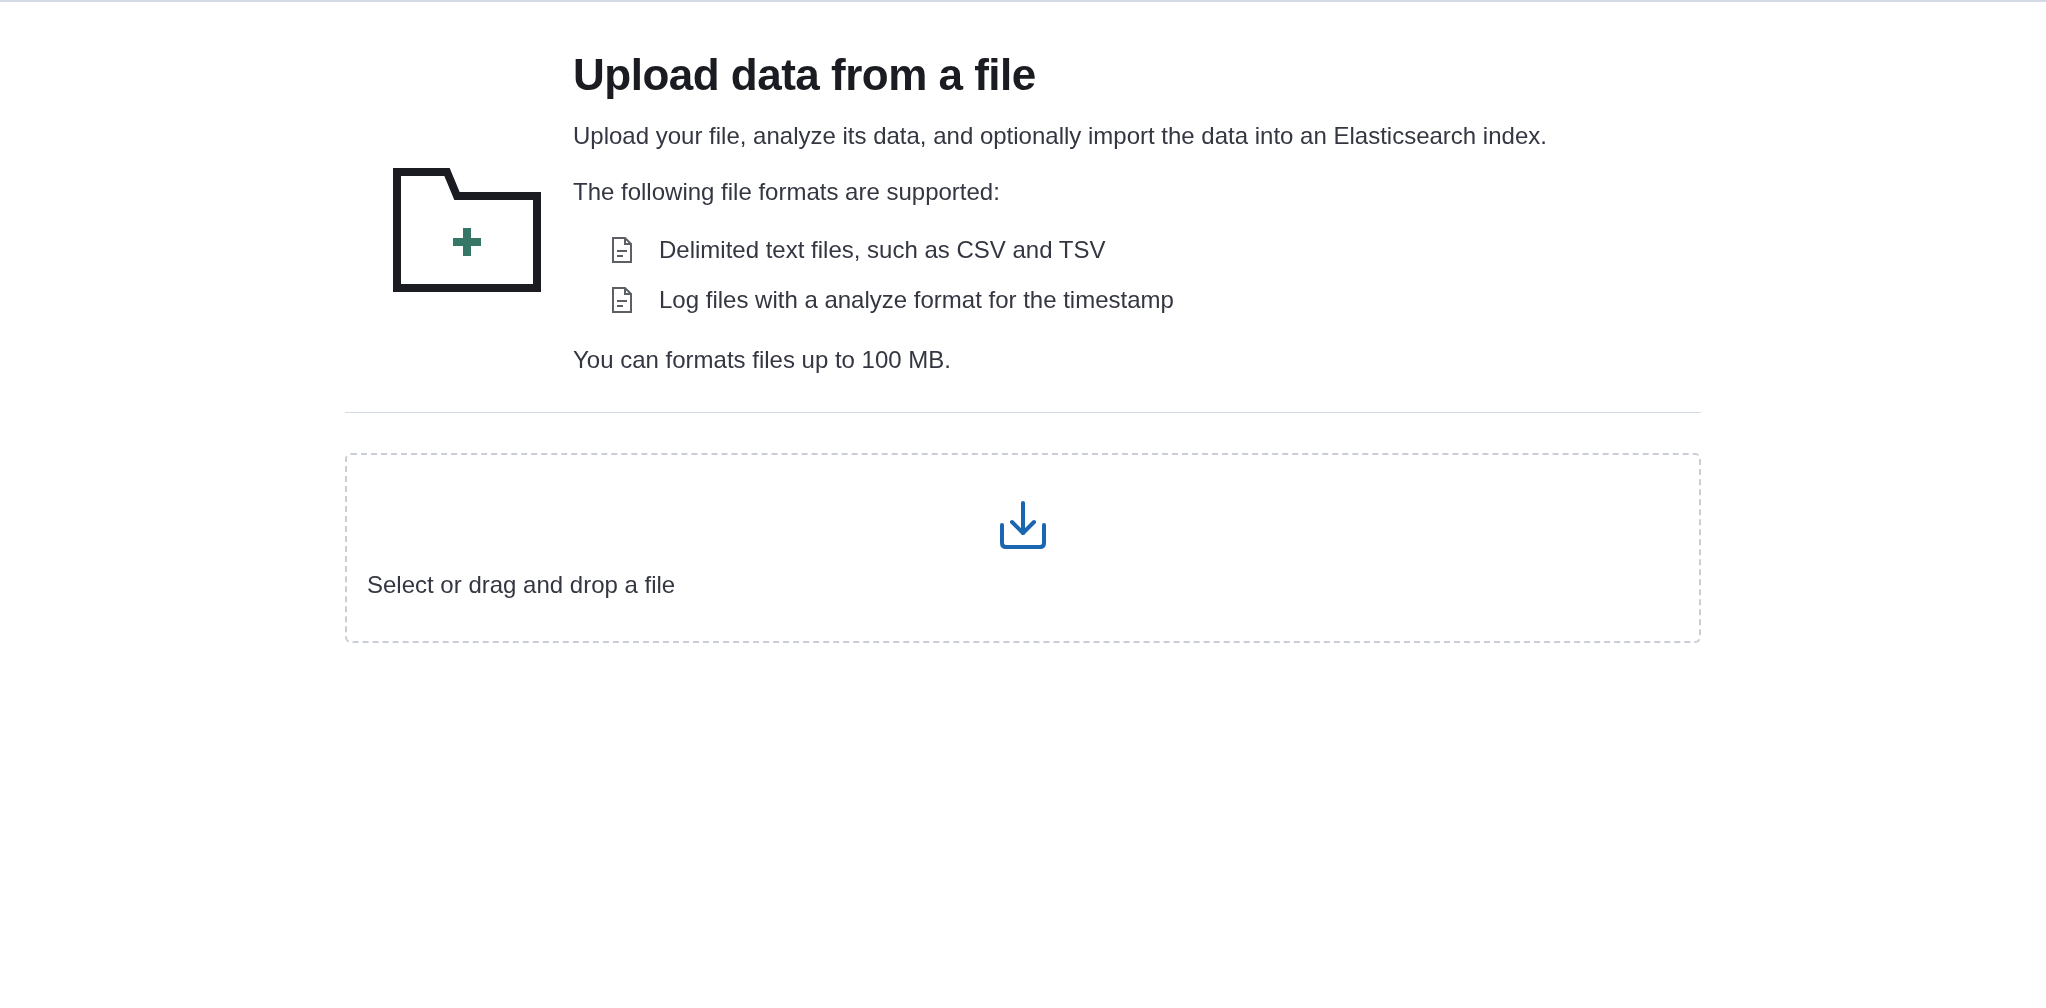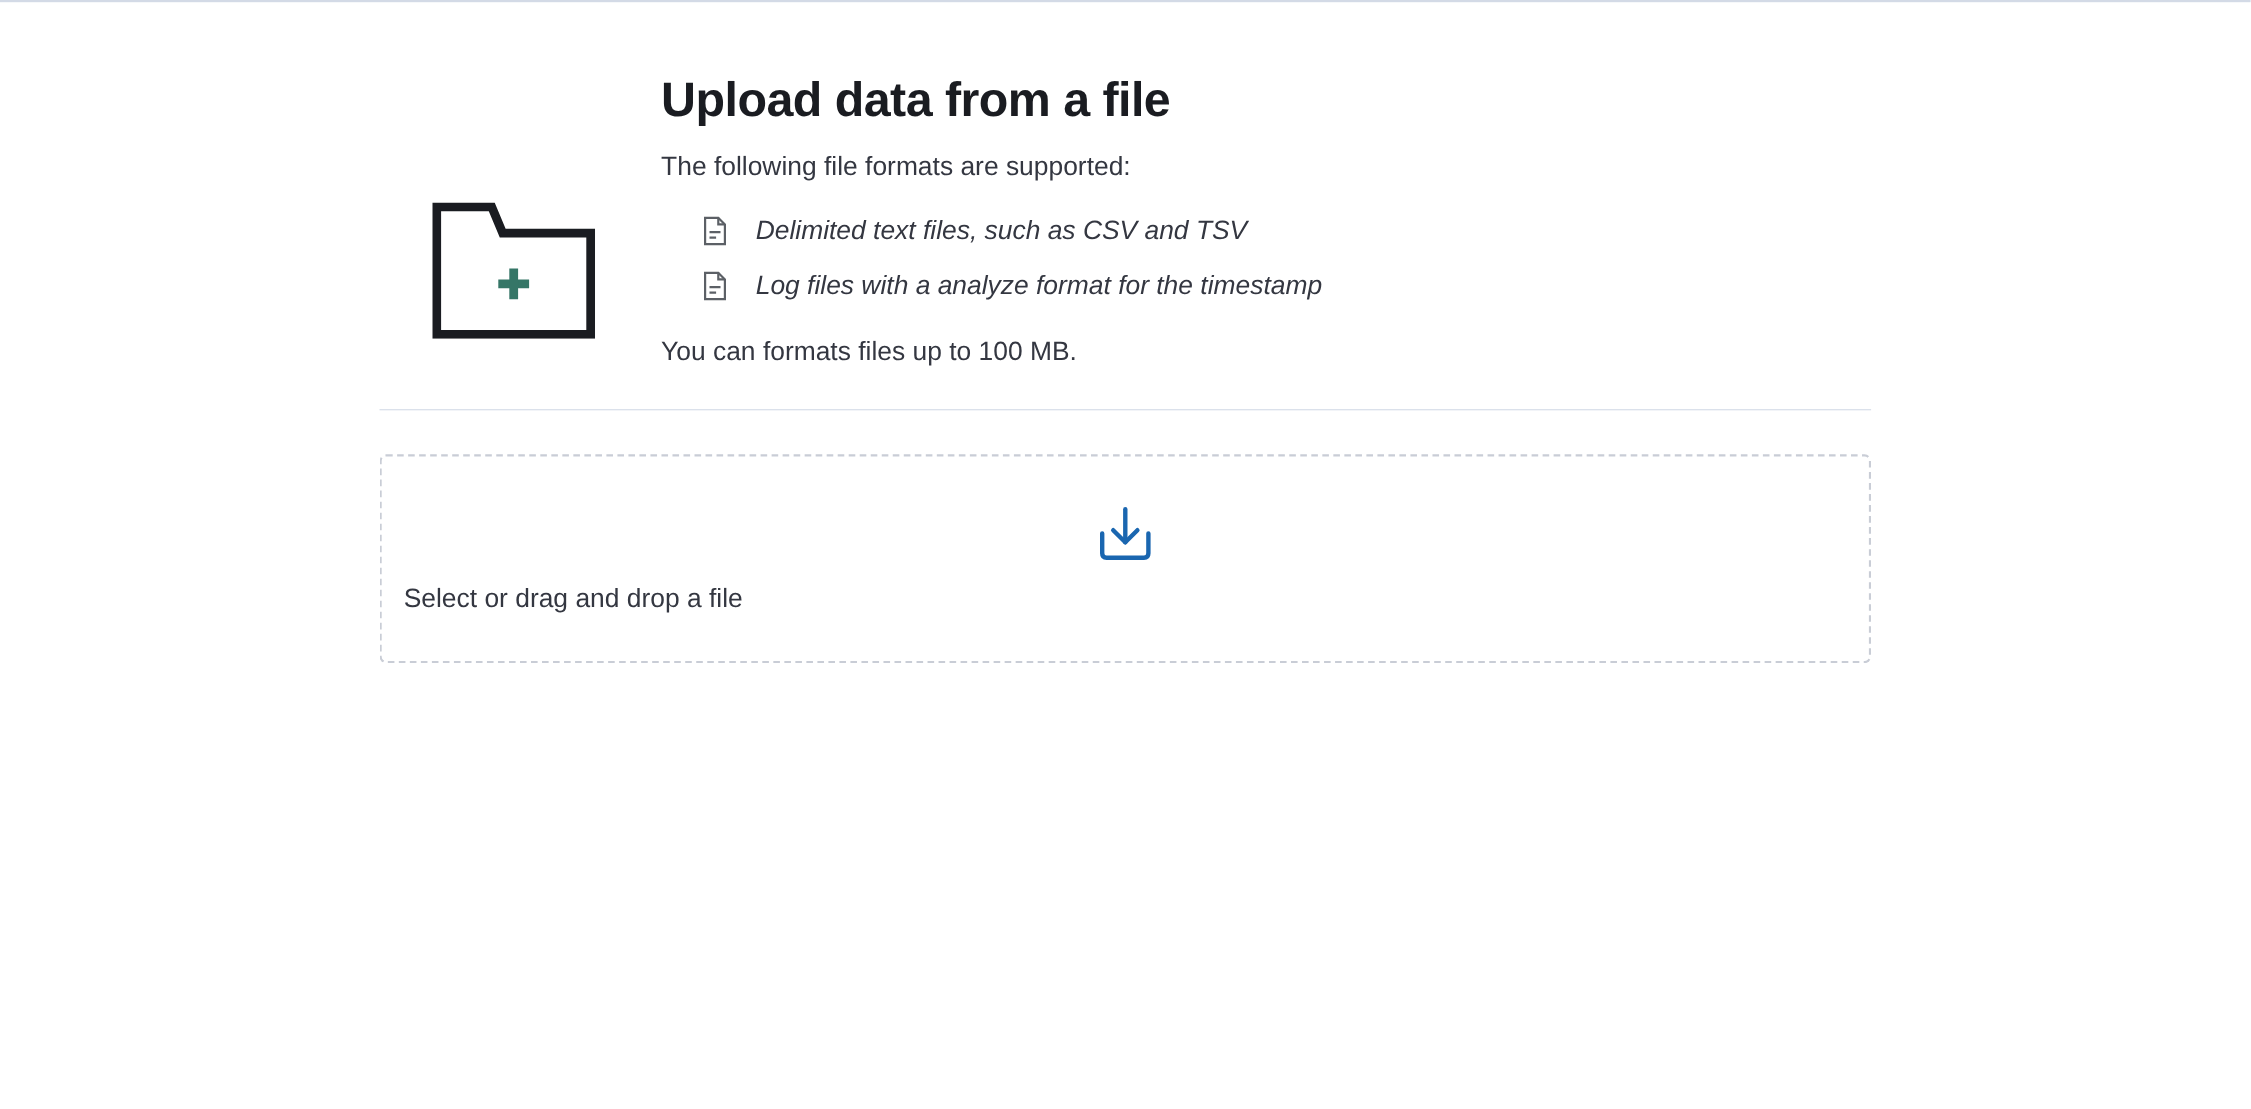--- a/index.html
+++ b/index.html
@@ -17,23 +17,22 @@
     
     .container {
       max-width: 1356px;
       margin: 0 auto;
       padding: 48px 0 40px 0;
     }
     
     .header-section {
       display: flex;
       align-items: flex-start;
-      gap: 60px;
+      gap: 32px;
       padding: 0 48px;
-      margin-top: 16px;
     }
     
     .folder-icon-wrap {
       padding-top: 118px;
       flex-shrink: 0;
     }
     
     .folder-icon {
       width: 148px;
       height: 124px;
@@ -69,21 +68,20 @@
       list-style: none;
       margin-bottom: 28px;
     }
     
     .format-item {
       display: flex;
       align-items: flex-start;
       gap: 26px;
       margin-bottom: 22px;
       padding-left: 38px;
-      font-style: italic;
     }
     
     .doc-icon {
       width: 22px;
       height: 28px;
       flex-shrink: 0;
     }
     
     .format-text {
       font-size: 24px;
@@ -137,20 +135,21 @@
     <div class="folder-icon-wrap">
       <svg class="folder-icon" viewBox="0 0 148 124" fill="none">
         <path d="M4 22 L4 120 L144 120 L144 28 L64 28 L54 4 L4 4 Z" stroke="#1a1c21" stroke-width="8" fill="none" stroke-linejoin="miter"></path>
         <line x1="60" y1="74" x2="88" y2="74" stroke="#357667" stroke-width="8"></line>
         <line x1="74" y1="60" x2="74" y2="88" stroke="#357667" stroke-width="8"></line>
       </svg>
     </div>
 
     <div class="content">
       <h1 class="page-title">Upload data from a file</h1>
+      <p class="description">Upload your file, analyze its data, and optionally import the data into an Elasticsearch index.</p>
       <p class="subheading">The following file formats are supported:</p>
 
       <ul class="format-list">
         <li class="format-item">
           <svg class="doc-icon" viewBox="0 0 22 28" fill="none">
             <path d="M2 2 L14 2 L20 8 L20 26 L2 26 Z" stroke="#5c6066" stroke-width="2" fill="none"></path>
             <path d="M14 2 L14 8 L20 8" stroke="#5c6066" stroke-width="2" fill="none"></path>
             <line x1="6" y1="15" x2="16" y2="15" stroke="#5c6066" stroke-width="2"></line>
             <line x1="6" y1="20" x2="12" y2="20" stroke="#5c6066" stroke-width="2"></line>
           </svg>

